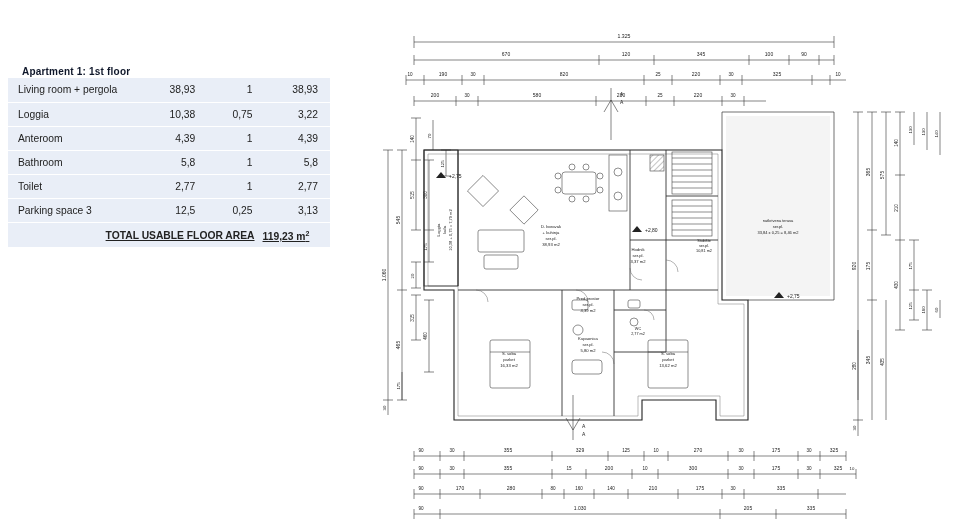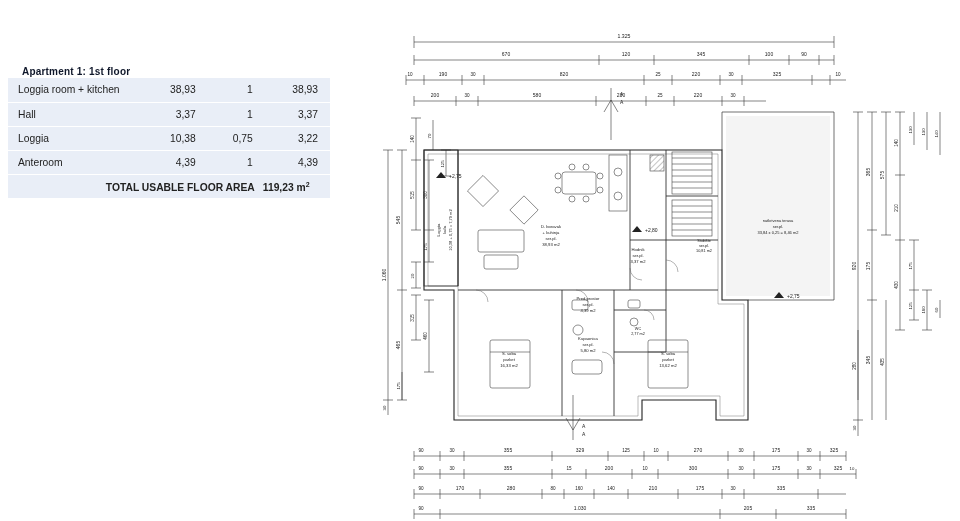--- a/index.html
+++ b/index.html
@@ -71,20 +71,21 @@
   #area-table td.c-total {
     width: 62px;
     text-align: right;
     padding-right: 12px;
   }
   #area-table tr.total-row td {
     border-bottom: none;
     font-weight: bold;
     font-size: 10.3px;
     padding-top: 2px;
+    text-decoration: underline;
   }
   #area-table tr.total-row td.c-label {
     text-align: right;
     padding-right: 8px;
   }
   #area-table tr.total-row td.c-value {
     text-align: left;
     padding-left: 0px;
   }
   .sup { font-size: 7px; vertical-align: super; }
@@ -101,42 +102,54 @@
 <body>
 
 <div id="page">
 
   <div id="left-panel">
     <div id="page-title">Apartment 1: 1st floor</div>
 
     <table id="area-table">
       <tbody>
         <tr>
-          <td class="c-name">Loggia room + kitchen</td>
+          <td class="c-name">Living room + pergola</td>
           <td class="c-area">38,93</td>
           <td class="c-factor">1</td>
           <td class="c-total">38,93</td>
-        </tr>
-        <tr>
-          <td class="c-name">Hall</td>
-          <td class="c-area">3,37</td>
-          <td class="c-factor">1</td>
-          <td class="c-total">3,37</td>
         </tr>
         <tr>
           <td class="c-name">Loggia</td>
           <td class="c-area">10,38</td>
           <td class="c-factor">0,75</td>
           <td class="c-total">3,22</td>
         </tr>
         <tr>
           <td class="c-name">Anteroom</td>
           <td class="c-area">4,39</td>
           <td class="c-factor">1</td>
           <td class="c-total">4,39</td>
+        </tr>
+        <tr>
+          <td class="c-name">Bathroom</td>
+          <td class="c-area">5,8</td>
+          <td class="c-factor">1</td>
+          <td class="c-total">5,8</td>
+        </tr>
+        <tr>
+          <td class="c-name">Toilet</td>
+          <td class="c-area">2,77</td>
+          <td class="c-factor">1</td>
+          <td class="c-total">2,77</td>
+        </tr>
+        <tr>
+          <td class="c-name">Parking space 3</td>
+          <td class="c-area">12,5</td>
+          <td class="c-factor">0,25</td>
+          <td class="c-total">3,13</td>
         </tr>
         <tr class="total-row">
           <td class="c-label" colspan="3">TOTAL USABLE FLOOR AREA</td>
           <td class="c-value"><span>119,23 m</span><span class="sup">2</span></td>
         </tr>
       </tbody>
     </table>
   </div>
 
   <div id="plan-panel">

